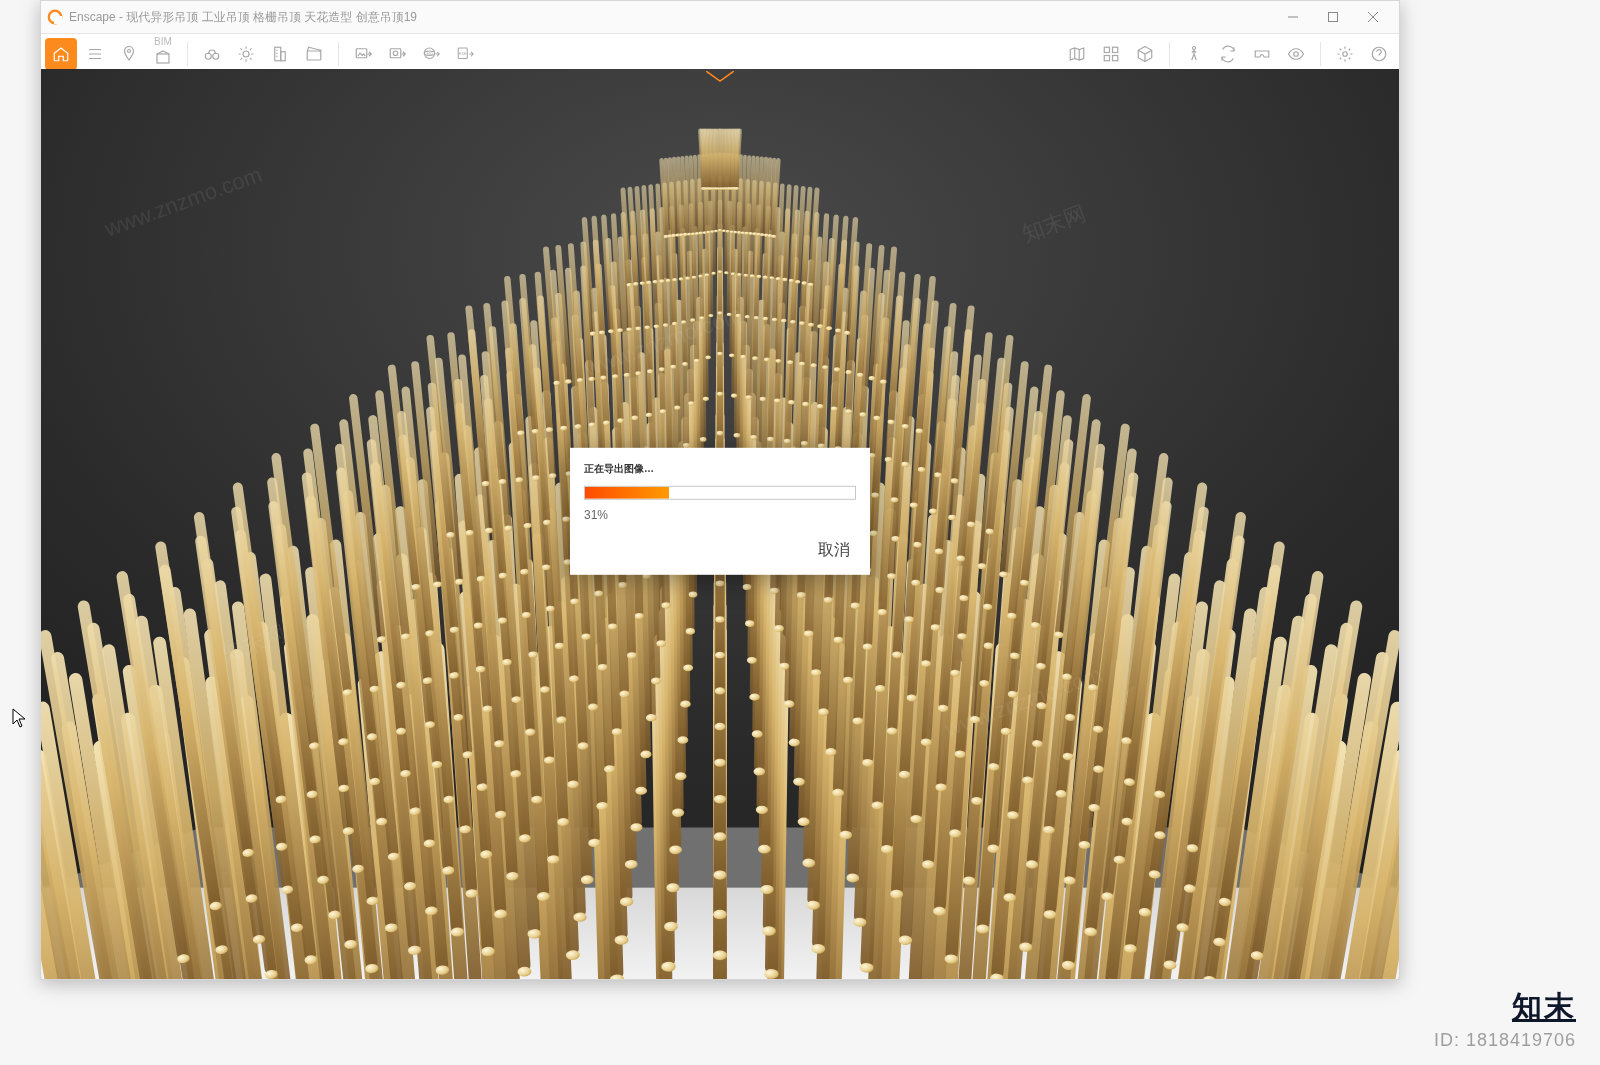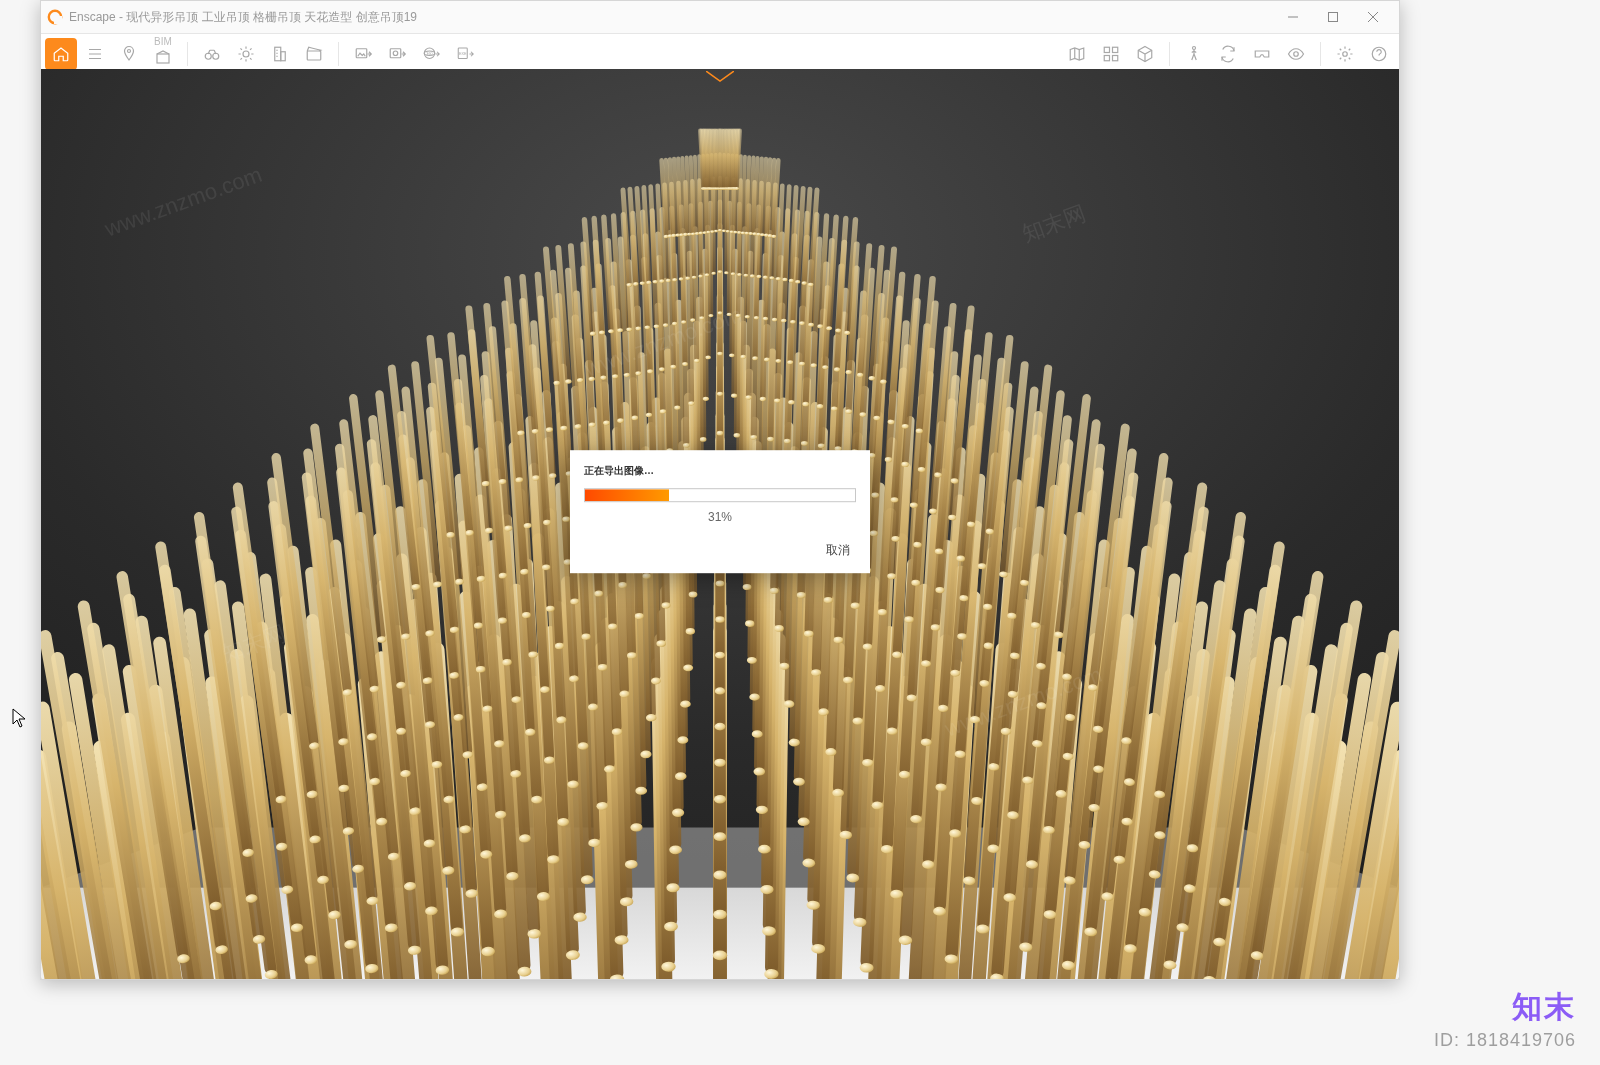--- a/index.html
+++ b/index.html
@@ -22,23 +22,23 @@
   .toolbar .grow { flex:1; }
   .bim-label { font-size:10px; color:#bbb; position:absolute; top:-2px; }
   
   .viewport { position:absolute; top:68px; left:0; right:0; bottom:0; background:linear-gradient(#f5f5f5,#e9e9e9); overflow:hidden;}
   .viewport svg.scene { position:absolute; inset:0; width:100%; height:100%; }
   
   .dialog { position:absolute; left:50%; top:50%; width:300px; transform:translate(-50%,-60%); background:#fff; box-shadow:0 6px 24px rgba(0,0,0,.35); padding:14px 14px 10px; font-size:12px; color:#333;}
   .dialog .dlg-title { font-weight:600; margin-bottom:10px; font-size:10px;}
   .progress-track { height:14px; border:1px solid #c8c8c8; background:#fff; position:relative; overflow:hidden;}
   .progress-fill { position:absolute; left:0; top:0; bottom:0; background:linear-gradient(90deg,#ff4a00,#ff9a00); }
-  .progress-pct { text-align:center; margin-top:8px; color:#666; font-size:12px;}
+  .progress-pct { text-align:left; margin-top:8px; color:#666; font-size:12px;}
   .dialog .actions { text-align:right; margin-top:14px;}
-  .dialog .actions .btn { display:inline-block; padding:4px 6px; color:#444; font-size:12px;}
+  .dialog .actions .btn { display:inline-block; padding:4px 6px; color:#444; font-size:16px;}
   
   .pulltab { position:absolute; top:68px; left:50%; transform:translateX(-50%); z-index:5;}
   
   .wm-br { position:absolute; right:24px; bottom:14px; color:rgba(255,255,255,.85); text-align:right; text-shadow:0 1px 3px rgba(0,0,0,.4);}
   .wm-br .brand { font-size:30px; font-weight:600; letter-spacing:2px;}
   .wm-br .idline { font-size:18px; margin-top:2px; letter-spacing:1px;}
   .wm-diag { position:absolute; color:rgba(255,255,255,.08); font-size:22px; transform:rotate(-20deg); pointer-events:none; user-select:none; white-space:nowrap;}
   .outer-strip { position:absolute; left:0; top:0; width:40px; height:1065px; background:#f6f6f6; display:flex; align-items:flex-start; justify-content:center; padding-top:8px; color:#bbb; font-size:11px; writing-mode:vertical-rl;}
   .right-gutter { position:absolute; right:0; top:0; width:200px; height:1065px; background:#f6f6f6;}
   .bottom-gutter { position:absolute; left:0; bottom:0; width:1600px; height:85px; background:#f6f6f6;}
@@ -2885,21 +2885,21 @@
       <div class="progress-pct">31%</div>
       <div class="actions">
         <span class="btn">取消</span>
       </div>
     </div>
   </div>
 
 </div>
 
 <div class="wm-br" style="z-index:50; color:rgba(120,120,120,.9); text-shadow:none;">
-  <div class="brand" style="color:#8b5cf6;">知末</div>
+  <div class="brand" style="color:#0f172a;text-decoration:underline;">知末</div>
   <div class="idline" style="color:#9e9e9e;">ID: 1818419706</div>
 </div>
 
 <span class="cursor">
   <svg width="14" height="20" viewBox="0 0 14 20">
       <path d="M1 1l0 15 4-4 3 7 2-1-3-7 6 0z" fill="#fff" stroke="#000" stroke-width="1"></path>
     </svg>
 </span>
 
 </body></html>

